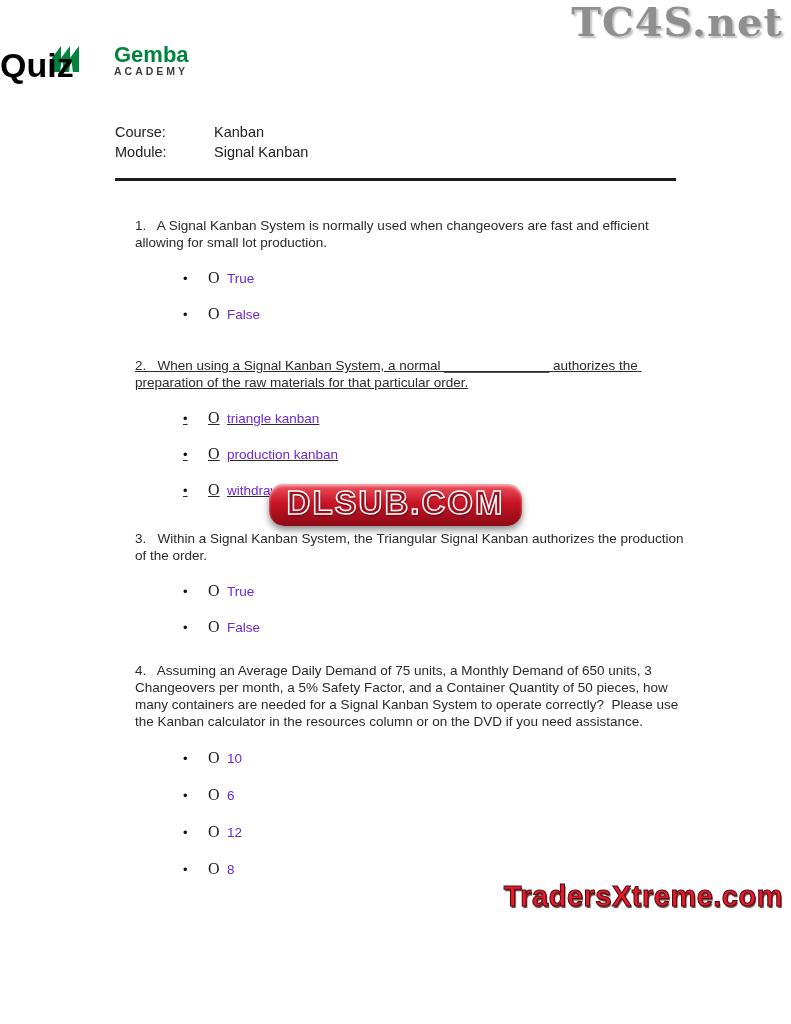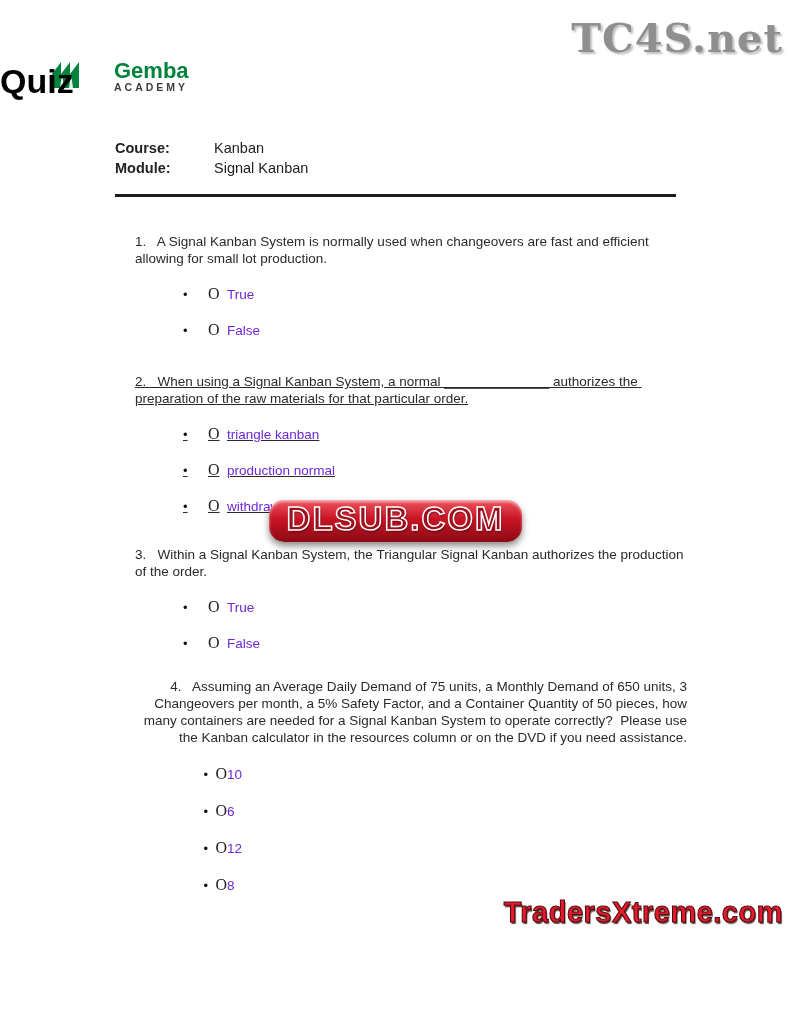--- a/index.html
+++ b/index.html
@@ -5,21 +5,21 @@
   * { box-sizing: border-box; margin: 0; padding: 0; }
   html, body { background: #ffffff; }
   .page {
     position: relative;
     width: 791px;
     height: 923px;
     background: #ffffff;
     font-family: "Liberation Sans", sans-serif;
     color: #1a1a1a;
     overflow: hidden;
-    margin: 16px auto;
+    margin: 0 auto;
   }
 
   
   .tc4s {
     position: absolute;
     top: -2px;
     right: 8px;
     font-family: "DejaVu Serif", serif;
     font-weight: bold;
     font-size: 40px;
@@ -42,37 +42,37 @@
     width: 744px;
     text-align: left;
     font-size: 34px;
     font-weight: bold;
     color: #000000;
   }
 
   
   .meta { position: absolute; left: 115px; top: 122px; font-size: 14.5px; color: #222; }
   .meta-row { height: 20px; line-height: 20px; }
-  .meta-label { display: inline-block; width: 95px; font-weight: bold; }
+  .meta-label { display: inline-block; width: 95px; }
 
   .divider {
     position: absolute;
     left: 115px;
     top: 178px;
     width: 561px;
     height: 3px;
     background: #1c1c1c;
   }
 
   
   .question { position: absolute; left: 135px; width: 552px; font-size: 13.5px; line-height: 17px; color: #2a2a2a; }
   .q1 { top: 217px; }
   .q2 { top: 357px; text-decoration: underline; }
   .q3 { top: 530px; }
-  .q4 { top: 662px; text-align: right; }
+  .q4 { top: 662px; }
   .qtext { white-space: pre-wrap; }
   .options { margin-top: 12px; }
   .option { display: flex; align-items: baseline; margin-left: 48px; margin-top: 18px; cursor: pointer; }
   .q4 .option { margin-top: 19px; }
   .bullet { width: 25px; font-size: 13px; color: #111; }
   .radio { font-family: "Liberation Serif", serif; font-size: 16px; width: 19px; color: #222; }
   .option-label { font-size: 13.5px; color: #6d28d9; }
 
   
   .dlsub {
@@ -163,21 +163,21 @@
     <div class="qtext">2.   When using a Signal Kanban System, a normal ______________ authorizes the preparation of the raw materials for that particular order.</div>
     <div class="options">
       <div class="option">
         <span class="bullet">•</span>
         <span class="radio">O</span>
         <span class="option-label">triangle kanban</span>
       </div>
       <div class="option">
         <span class="bullet">•</span>
         <span class="radio">O</span>
-        <span class="option-label">production normal</span>
+        <span class="option-label">production kanban</span>
       </div>
       <div class="option">
         <span class="bullet">•</span>
         <span class="radio">O</span>
         <span class="option-label">withdrawal kanban</span>
       </div>
     </div>
   </div>
 
   <div class="dlsub">

